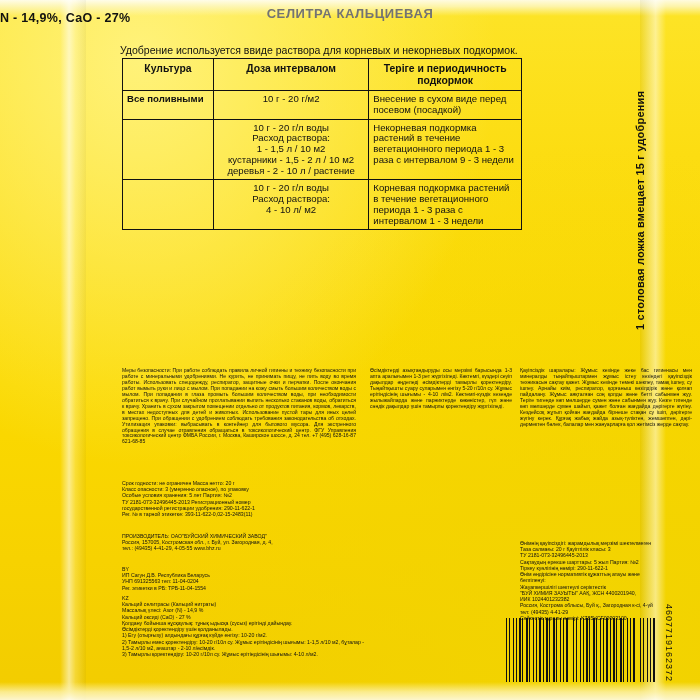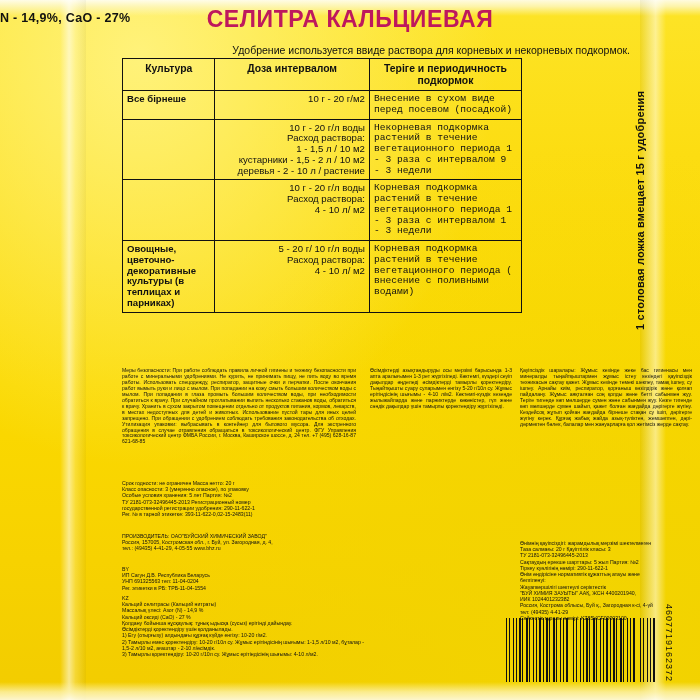--- a/index.html
+++ b/index.html
@@ -30,49 +30,49 @@
     background:linear-gradient(90deg,rgba(255,255,255,0) 0%,rgba(255,255,255,.55) 35%,rgba(255,255,255,.2) 60%,rgba(0,0,0,.04) 100%);
     pointer-events:none;
   }
   .seam.left{left:60px;}
   .seam.right{right:34px;background:linear-gradient(270deg,rgba(255,255,255,0) 0%,rgba(255,255,255,.5) 40%,rgba(0,0,0,.05) 100%);}
 
   .content{position:absolute;left:0;top:0;width:700px;height:700px;}
 
   .title{
     position:absolute;left:0;right:0;top:6px;text-align:center;
-    font-size:23px;font-weight:bold;color:#be185d;letter-spacing:.6px;
+    font-size:13px;font-weight:bold;color:#737373;letter-spacing:.6px;
   }
   .subtitle{
     position:absolute;left:0;right:0;top:11px;
     font-size:12.5px;font-weight:bold;color:#111;letter-spacing:.3px;
   }
   .usage{
-    position:absolute;left:120px;right:70px;top:44px;text-align:right;
+    position:absolute;left:120px;right:70px;top:44px;text-align:left;
     font-size:10.5px;color:#111;
   }
 
   table.dose{
     position:absolute;left:122px;top:58px;width:400px;
     border-collapse:collapse;
     border-radius:20px;
   }
   table.dose td,table.dose th{
     border:1px solid #111;
     vertical-align:top;
     padding:3px 4px;
     font-size:9.6px;color:#111;line-height:1.12;
   }
   table.dose th{
     text-align:center;font-weight:bold;font-size:10.4px;padding:4px 4px;
   }
-  td.ctr{text-align:right;}
+  td.ctr{text-align:center;}
   td.c1{width:86px;font-weight:bold;}
   td.c2{width:160px;}
-  td.c3{width:154px;font-family:Liberation Mono, monospace;}
+  td.c3{width:154px;}
   .spoon{
     position:absolute;right:46px;top:60px;
     width:20px;height:300px;
     writing-mode:vertical-rl;
     transform:rotate(180deg);
     font-size:11px;font-weight:bold;color:#111;
     text-align:center;letter-spacing:.2px;
   }
 
   .smallcol{
@@ -121,46 +121,39 @@
   <div class="usage">Удобрение используется ввиде раствора для корневых и некорневых подкормок.</div>
 
   <table class="dose">
     <tbody>
         <tr>
       <th class="c1">Культура</th>
       <th class="c2">Доза интервалом</th>
       <th class="c3">Теріге и периодичность подкормок</th>
     </tr>
     <tr>
-      <td class="c1">Все бірнеше</td>
+      <td class="c1">Все поливными</td>
       <td class="c2 ctr" style="white-space:pre-line">10 г - 20 г/м2</td>
       <td class="c3" style="white-space:pre-line">Внесение в сухом виде перед посевом (посадкой)</td>
     </tr>
     <tr>
       <td class="c1"></td>
       <td class="c2 ctr" style="white-space:pre-line">10 г - 20 г/л воды
 Расход раствора:
 1 - 1,5 л / 10 м2
 кустарники - 1,5 - 2 л / 10 м2
 деревья - 2 - 10 л / растение</td>
       <td class="c3" style="white-space:pre-line">Некорневая подкормка растений в течение вегетационного периода 1 - 3 раза с интервалом 9 - 3 недели</td>
     </tr>
     <tr>
       <td class="c1"></td>
       <td class="c2 ctr" style="white-space:pre-line">10 г - 20 г/л воды
 Расход раствора:
 4 - 10 л/ м2</td>
       <td class="c3" style="white-space:pre-line">Корневая подкормка растений в течение вегетационного периода 1 - 3 раза с интервалом 1 - 3 недели</td>
-    </tr>
-    <tr>
-      <td class="c1">Овощные, цветочно-декоративные культуры (в теплицах и парниках)</td>
-      <td class="c2 ctr" style="white-space:pre-line">5 - 20 г/ 10 г/л воды
-Расход раствора:
-4 - 10 л/ м2</td>
-      <td class="c3" style="white-space:pre-line">Корневая подкормка растений в течение вегетационного периода ( внесение с поливными водами)</td>
     </tr>
   </tbody>
     </table>
 
   <div class="spoon">1 столовая ложка вмещает 15 г удобрения</div>
 
   <div class="smallcol col-left">Меры безопасности: При работе соблюдать правила личной гигиены и технику безопасности при работе с минеральными удобрениями. Не курить, не принимать пищу, не пить воду во время работы. Использовать спецодежду, респиратор, защитные очки и перчатки. После окончания работ вымыть руки и лицо с мылом. При попадании на кожу смыть большим количеством воды с мылом. При попадании в глаза промыть большим количеством воды, при необходимости обратиться к врачу. При случайном проглатывании выпить несколько стаканов воды, обратиться к врачу. Хранить в сухом закрытом помещении отдельно от продуктов питания, кормов, лекарств, в местах недоступных для детей и животных. Использование пустой тары для иных целей запрещено. При обращении с удобрением соблюдать требования законодательства об отходах. Утилизация упаковки: выбрасывать в контейнер для бытового мусора. Для экстренного обращения в случае отравления обращаться в токсикологический центр. ФГУ Управления токсикологический центр ФМБА России, г. Москва, Каширское шоссе, д. 24 тел. +7 (495) 628-16-87 621-68-85</div>
   <div class="smallcol col-mid">Өсімдіктерді азықтандыруды осы мерзімі барысында 1-3 апта аралығымен 1-3 рет жүргізіледі. Көктемгі, күздері сеуіп дақылдар өңделеді өсімдіктерді тамырлы қоректендіру. Тыңайтқышты суару суларымен енгізу 5-20 г/10л су. Жұмыс ерітіндісінің шығымы - 4-10 л/м2. Көктемгі-күздік кезеңде жылыжайларда және парниктерде көкөністер, гүл және сәндік дақылдар үшін тамырлы қоректендіру жүргізіледі.</div>
   <div class="smallcol col-right">Қауіпсіздік шаралары: Жұмыс кезінде жеке бас гигиенасы мен минералды тыңайтқыштармен жұмыс істеу кезіндегі қауіпсіздік техникасын сақтау қажет. Жұмыс кезінде темекі шекпеу, тамақ ішпеу, су ішпеу. Арнайы киім, респиратор, қорғаныш көзілдірік және қолғап пайдалану. Жұмыс аяқталған соң қолды және бетті сабынмен жуу. Теріге тигенде көп мөлшерде сумен және сабынмен жуу. Көзге тигенде көп мөлшерде сумен шайып, қажет болған жағдайда дәрігерге жүгіну. Кездейсоқ жұтып қойған жағдайда бірнеше стақан су ішіп, дәрігерге жүгіну керек. Құрғақ жабық жайда азық-түліктен, жемшөптен, дәрі-дәрмектен бөлек, балалар мен жануарларға қол жетімсіз жерде сақтау.</div>
 

